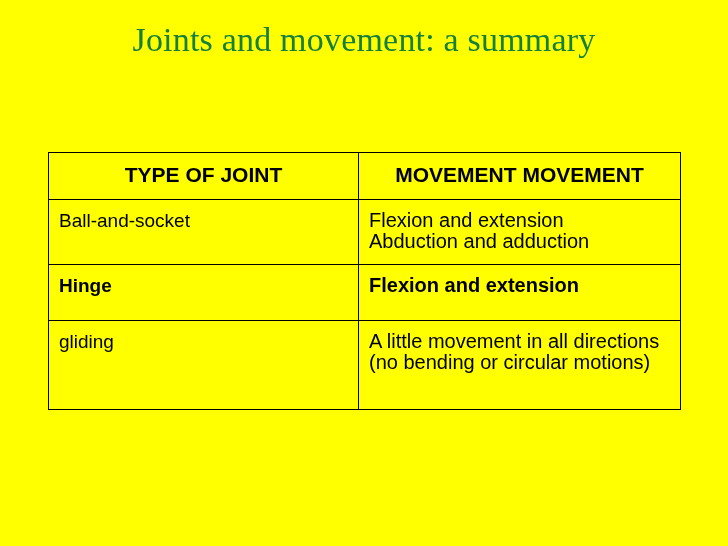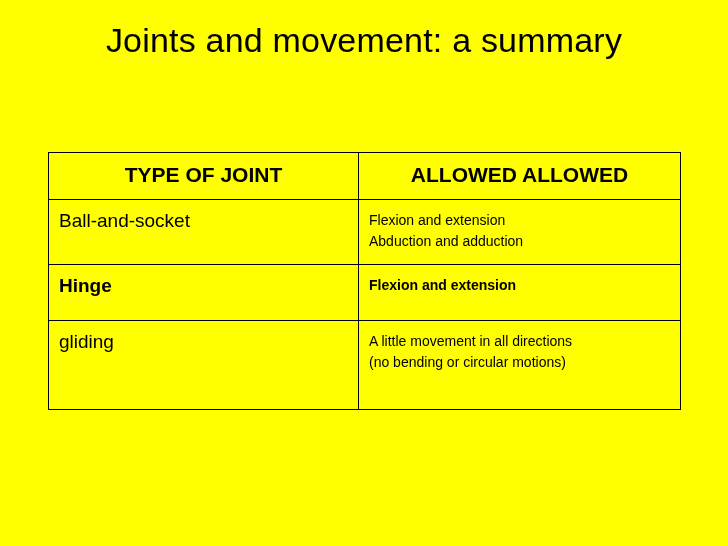--- a/index.html
+++ b/index.html
@@ -23,22 +23,23 @@
   }
   .slide-title {
     position: absolute;
     left: 48px;
     top: 18px;
     width: 632px;
     text-align: center;
     font-size: 34px;
     line-height: 44px;
     font-weight: normal;
-    color: #000000;
+    color: #15803d;
     letter-spacing: 0.2px;
+    font-family: Liberation Serif, serif;
   }
   .table-wrap {
     position: absolute;
     left: 48px;
     top: 152px;
     width: 632px;
   }
   table.summary {
     border-collapse: collapse;
     width: 632px;
@@ -60,21 +61,21 @@
     font-weight: bold;
     padding: 8px 6px 10px 6px;
   }
   .joint-cell {
     font-size: 19px;
     line-height: 24px;
     padding: 9px 6px 10px 10px;
     font-weight: normal;
   }
   .move-cell {
-    font-size: 14px;
+    font-size: 20px;
     line-height: 21px;
     padding: 10px 8px 12px 10px;
   }
   .move-cell .line {
     display: block;
   }
   .r-tall .joint-cell,
   .r-tall .move-cell {
     padding-bottom: 22px;
     font-weight: bold;
@@ -93,21 +94,21 @@
 
   <div class="table-wrap">
     <table class="summary">
       <colgroup>
         <col class="c1">
         <col class="c2">
       </colgroup>
       <tbody>
         <tr>
           <td class="hdr">TYPE OF JOINT</td>
-          <td class="hdr">ALLOWED ALLOWED</td>
+          <td class="hdr">MOVEMENT MOVEMENT</td>
         </tr>
 
         <tr>
           <td class="joint-cell">Ball-and-socket</td>
           <td class="move-cell">
             <span class="line">Flexion and extension</span>
             <span class="line">Abduction and adduction</span>
           </td>
         </tr>
 

